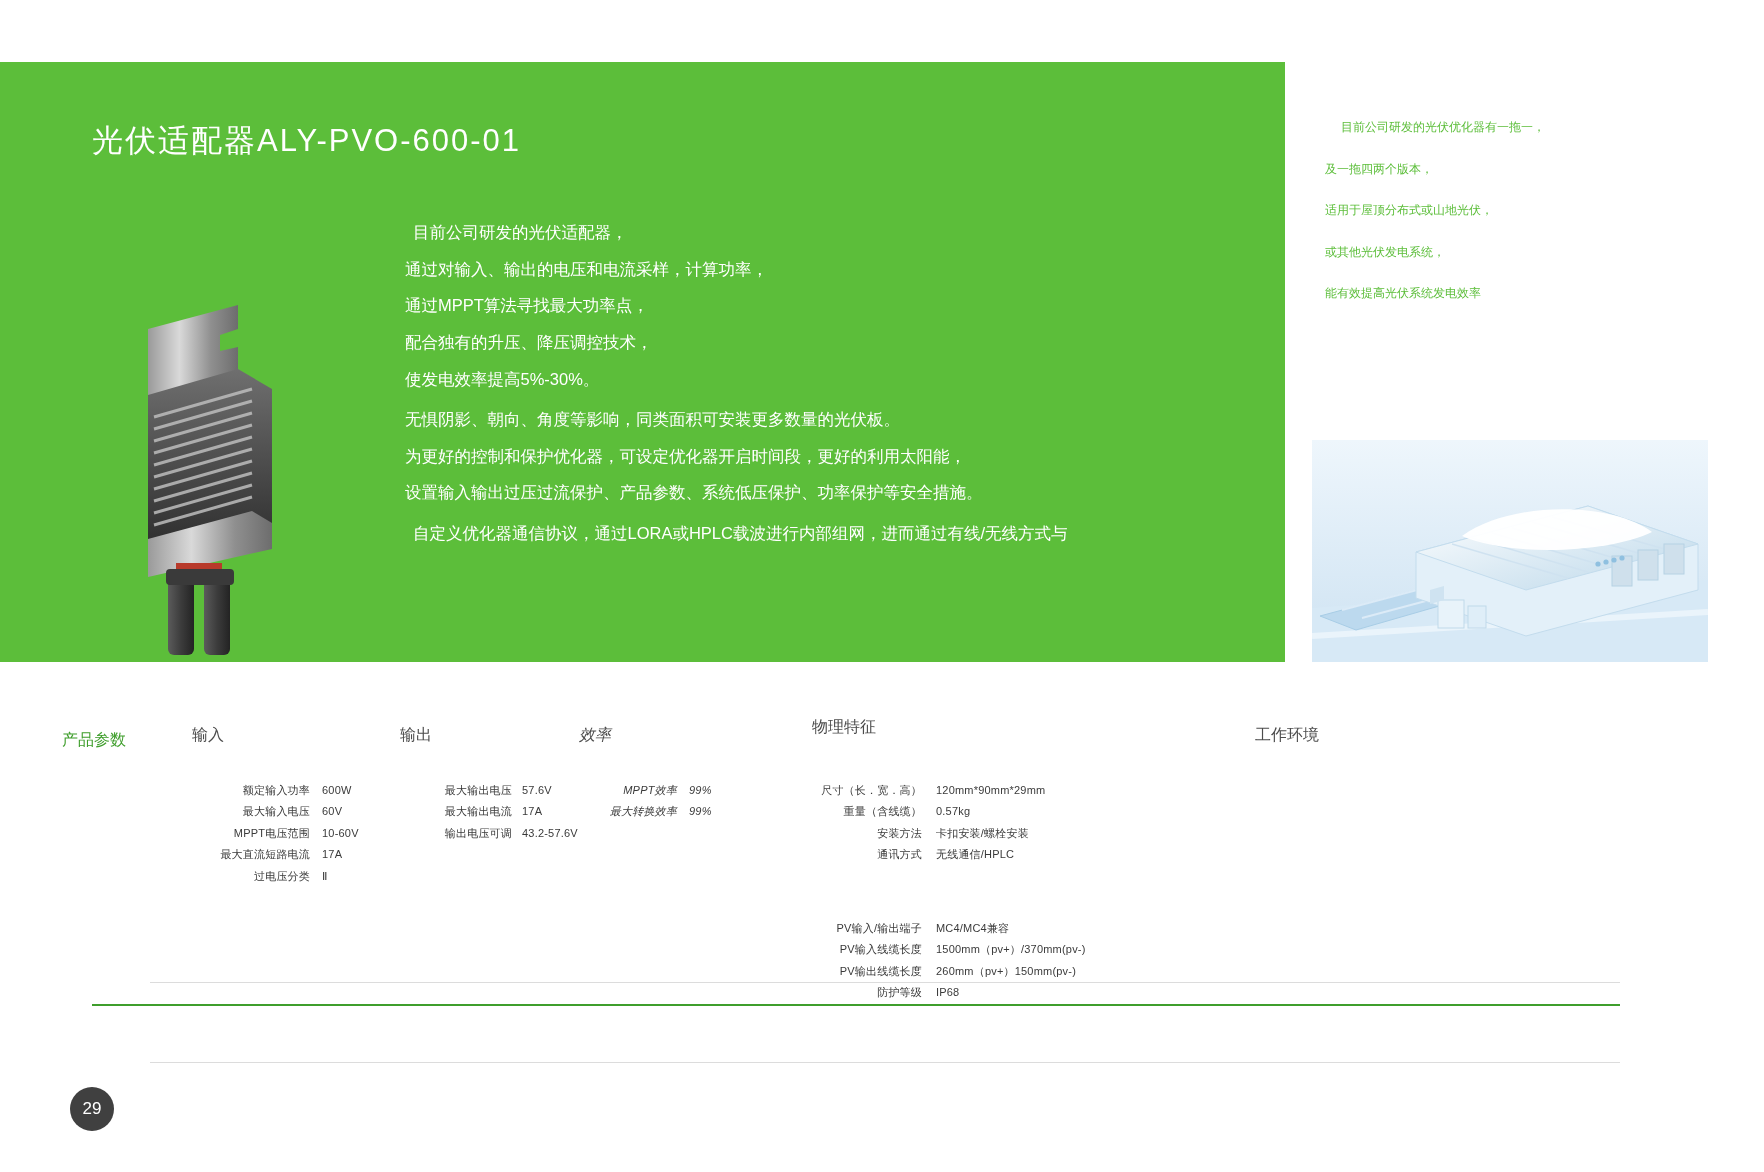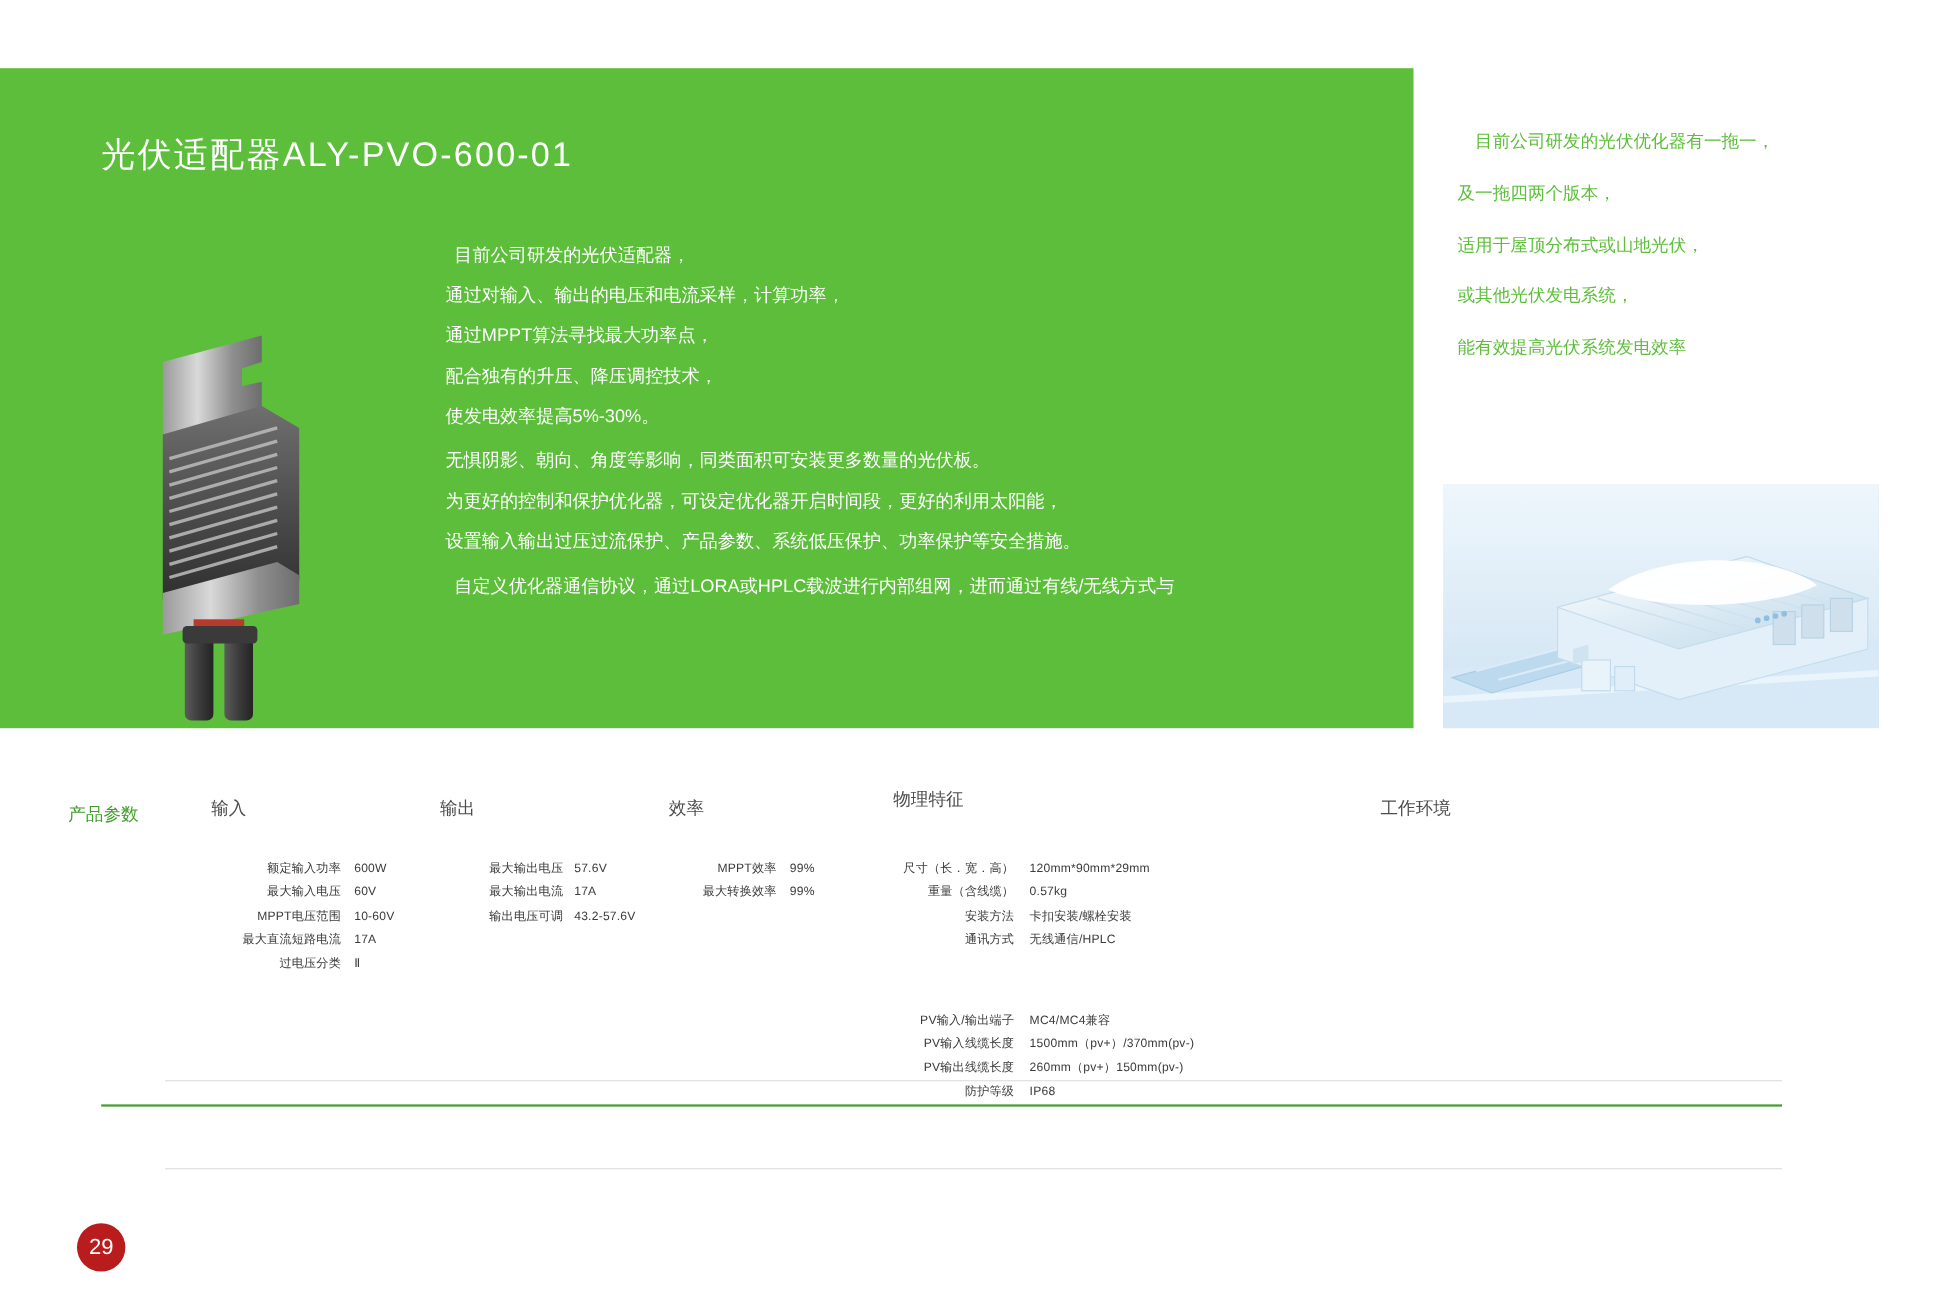--- a/index.html
+++ b/index.html
@@ -63,21 +63,21 @@
 
   
   .right-text {
     position: absolute;
     left: 1325px;
     top: 120px;
     width: 400px;
   }
   .right-text p {
     margin: 0 0 26px 0;
-    font-size: 16px;
+    font-size: 12px;
     color: #5cbe3a;
     line-height: 1.3;
     white-space: nowrap;
   }
   .right-text p:first-child { padding-left: 16px; }
 
   .right-photo {
     position: absolute;
     left: 1312px;
     top: 440px;
@@ -116,21 +116,21 @@
   }
   .row .val {
     text-align: center;
     letter-spacing: .2px;
   }
 
   
   #col-title  { left: 62px;  top: 40px; }
   #col-input  { left: 192px; top: 35px; }
   #col-output { left: 400px; top: 35px; }
-  #col-eff    { left: 608px; top: 35px; }
+  #col-eff    { left: 579px; top: 35px; font-style: italic; }
   #col-phys   { left: 812px; top: 27px; }
   #col-env    { left: 1255px;top: 35px; }
 
   #col-input .rows  { margin-top: 34px; }
   #col-output .rows { margin-top: 34px; }
   #col-eff .rows    { margin-top: 34px; }
   #col-phys .rows   { margin-top: 42px; }
   #col-env .rows    { margin-top: 34px; }
 
   #col-input .lbl  { width: 118px; margin-right: 12px; }
@@ -153,27 +153,27 @@
     height: 2px;
   }
   #rule1 { left: 150px; top: 982px; width: 1470px; }
   #rule2 { left: 92px;  top: 1004px; width: 1528px; }
   #rule3 { left: 150px; top: 1062px; width: 1470px; }
 
   
   .page-badge {
     position: absolute;
     left: 70px;
-    top: 1112px;
+    top: 1087px;
     width: 44px;
     height: 44px;
     border-radius: 50%;
-    background: #b91c1c;
+    background: #404040;
     color: #ffffff;
-    font-size: 20px;
+    font-size: 17px;
     display: flex;
     align-items: center;
     justify-content: center;
   }
 </style>
 </head>
 <body>
 
 <div class="hero">
 

